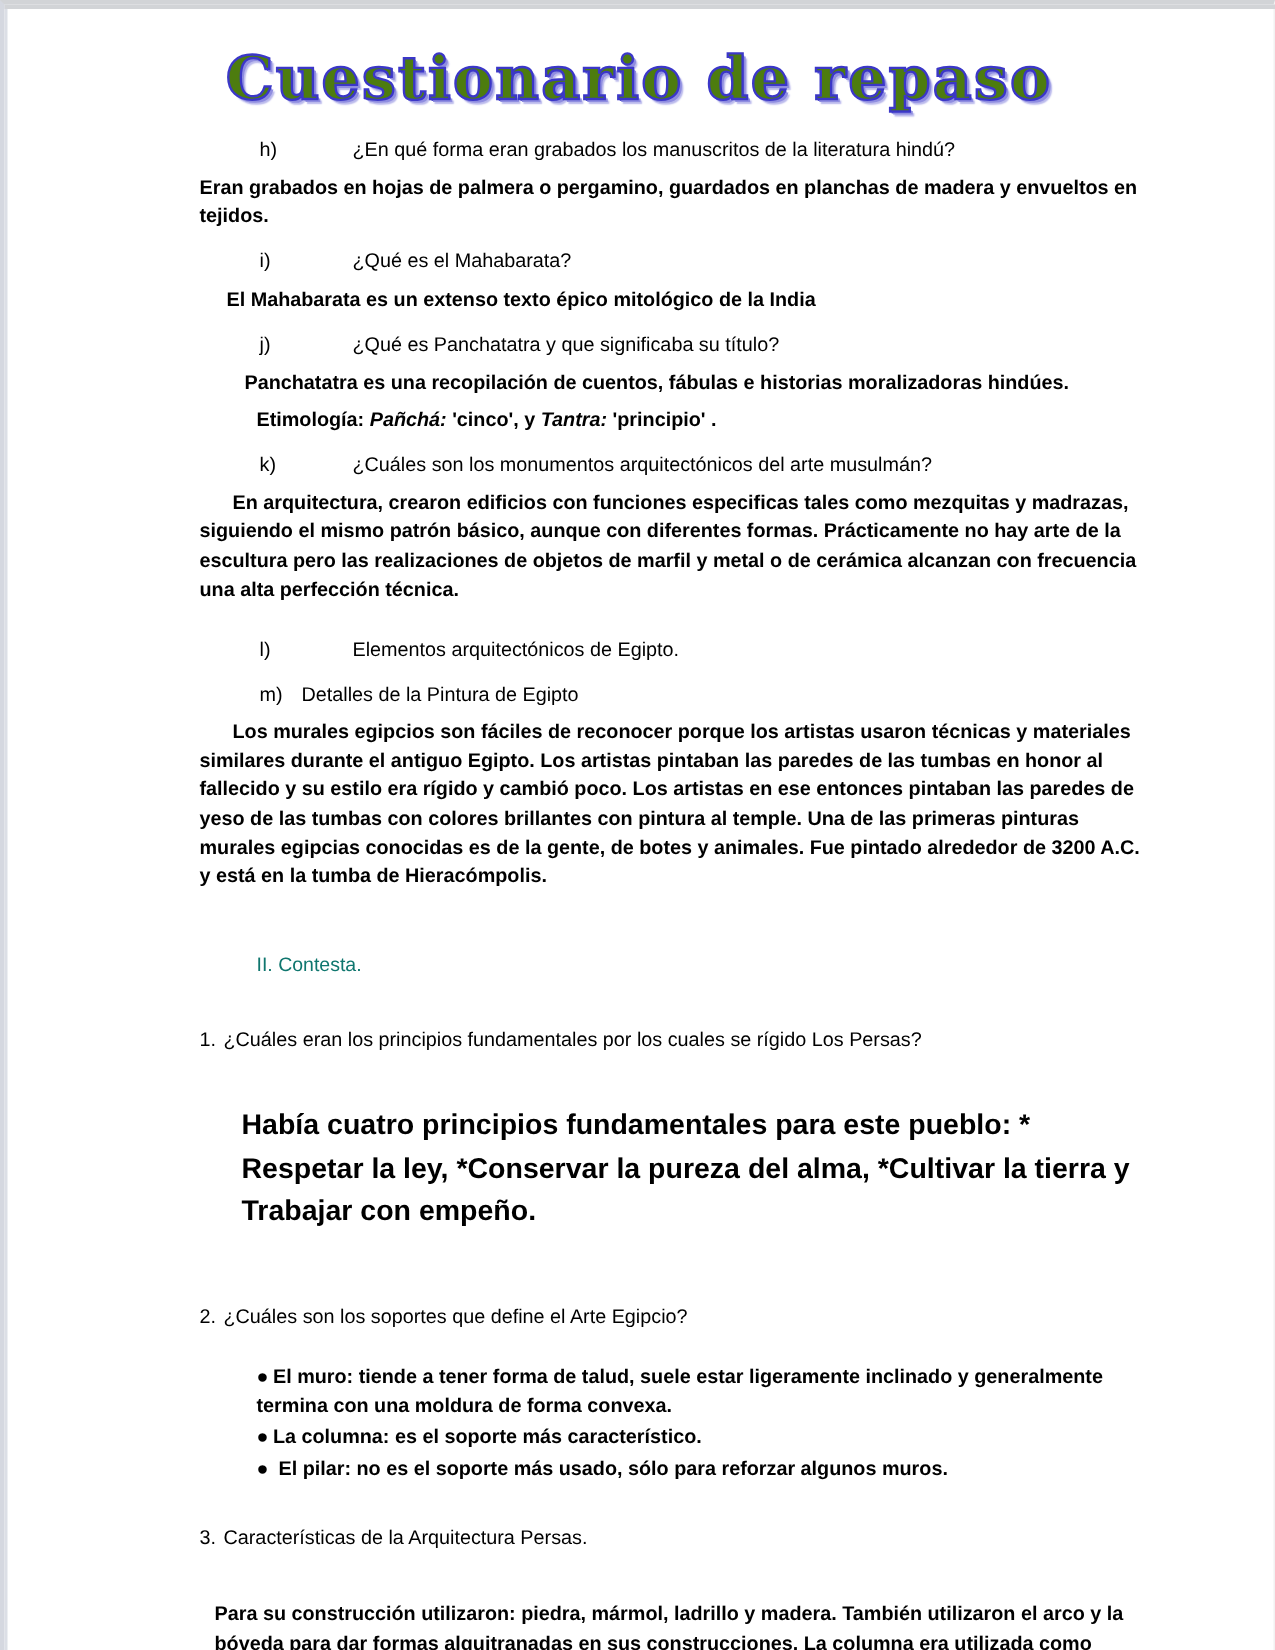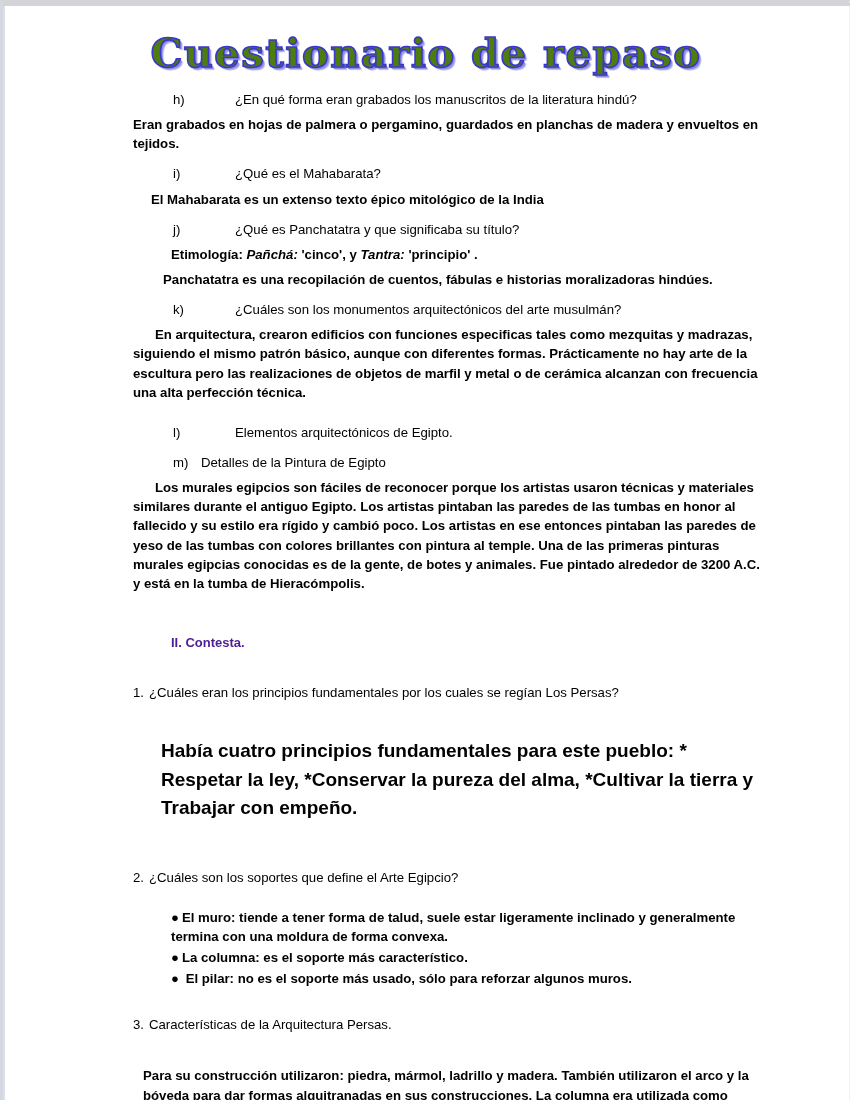--- a/index.html
+++ b/index.html
@@ -95,22 +95,22 @@
   .a.ind1 { padding-left: 18px; }
   .a.ind2 { padding-left: 30px; }
   .a.ind3 { padding-left: 38px; }
   .a.hang  { text-indent: 22px; }
   .a.hang-lg { text-indent: 26px; }
 
   .ital { font-style: italic; }
 
   
   .section-head {
-    color: #4c1d95;
-    font-weight: bold;
+    color: #0f766e;
+    font-weight: normal;
     font-size: 13px;
     padding: 26px 0 10px 38px;
   }
 
   
   .num-q {
     font-weight: normal;
     padding: 10px 0 6px 0;
   }
   .num-q .num {
@@ -159,34 +159,34 @@
 
   <div class="content">
 
     <p class="q"><span class="letter">h)</span><span>¿En qué forma eran grabados los manuscritos de la literatura hindú?</span></p>
     <p class="a no-indent">Eran grabados en hojas de palmera o pergamino, guardados en planchas de madera y envueltos en tejidos.</p>
 
     <p class="q"><span class="letter">i)</span><span>¿Qué es el Mahabarata?</span></p>
     <p class="a ind1">El Mahabarata es un extenso texto épico mitológico de la India</p>
 
     <p class="q"><span class="letter">j)</span><span>¿Qué es Panchatatra y que significaba su título?</span></p>
+    <p class="a ind2">Panchatatra es una recopilación de cuentos, fábulas e historias moralizadoras hindúes.</p>
     <p class="a ind3"><span>Etimología: </span><span class="ital">Pañchá:</span><span> 'cinco', y </span><span class="ital">Tantra:</span><span> 'principio' .</span></p>
-    <p class="a ind2">Panchatatra es una recopilación de cuentos, fábulas e historias moralizadoras hindúes.</p>
 
     <p class="q"><span class="letter">k)</span><span>¿Cuáles son los monumentos arquitectónicos del arte musulmán?</span></p>
     <p class="a pad-k hang">En arquitectura, crearon edificios con funciones especificas tales como mezquitas y madrazas, siguiendo el mismo patrón básico, aunque con diferentes formas. Prácticamente no hay arte de la escultura pero las realizaciones de objetos de marfil y metal o de cerámica alcanzan con frecuencia una alta perfección técnica.</p>
 
     <p class="q" style="padding-top:18px"><span class="letter">l)</span><span>Elementos arquitectónicos de Egipto.</span></p>
 
     <p class="q tight" style="padding-top:8px"><span class="letter">m)</span><span>Detalles de la Pintura de Egipto</span></p>
     <p class="a hang">Los murales egipcios son fáciles de reconocer porque los artistas usaron técnicas y materiales similares durante el antiguo Egipto. Los artistas pintaban las paredes de las tumbas en honor al fallecido y su estilo era rígido y cambió poco. Los artistas en ese entonces pintaban las paredes de yeso de las tumbas con colores brillantes con pintura al temple. Una de las primeras pinturas murales egipcias conocidas es de la gente, de botes y animales. Fue pintado alrededor de 3200 A.C. y está en la tumba de Hieracómpolis.</p>
 
     <p class="section-head">II. Contesta.</p>
 
-    <p class="num-q" style="padding-left:0"><span class="num">1.</span><span>¿Cuáles eran los principios fundamentales por los cuales se regían Los Persas?</span></p>
+    <p class="num-q" style="padding-left:0"><span class="num">1.</span><span>¿Cuáles eran los principios fundamentales por los cuales se rígido Los Persas?</span></p>
     <p class="answer-block">Había cuatro principios fundamentales para este pueblo: * Respetar la ley, *Conservar la pureza del alma, *Cultivar la tierra y Trabajar con empeño.</p>
 
     <p class="num-q" style="padding-left:0;padding-top:22px"><span class="num">2.</span><span>¿Cuáles son los soportes que define el Arte Egipcio?</span></p>
 
     <div class="bullets">
       <p class="bullet"><span class="dot">●</span><span>El muro: tiende a tener forma de talud, suele estar ligeramente inclinado y generalmente termina con una moldura de forma convexa.</span></p>
       <p class="bullet"><span class="dot">●</span><span>La columna: es el soporte más característico.</span></p>
       <p class="bullet"><span class="dot">●</span><span> El pilar: no es el soporte más usado, sólo para reforzar algunos muros.</span></p>
     </div>
 

